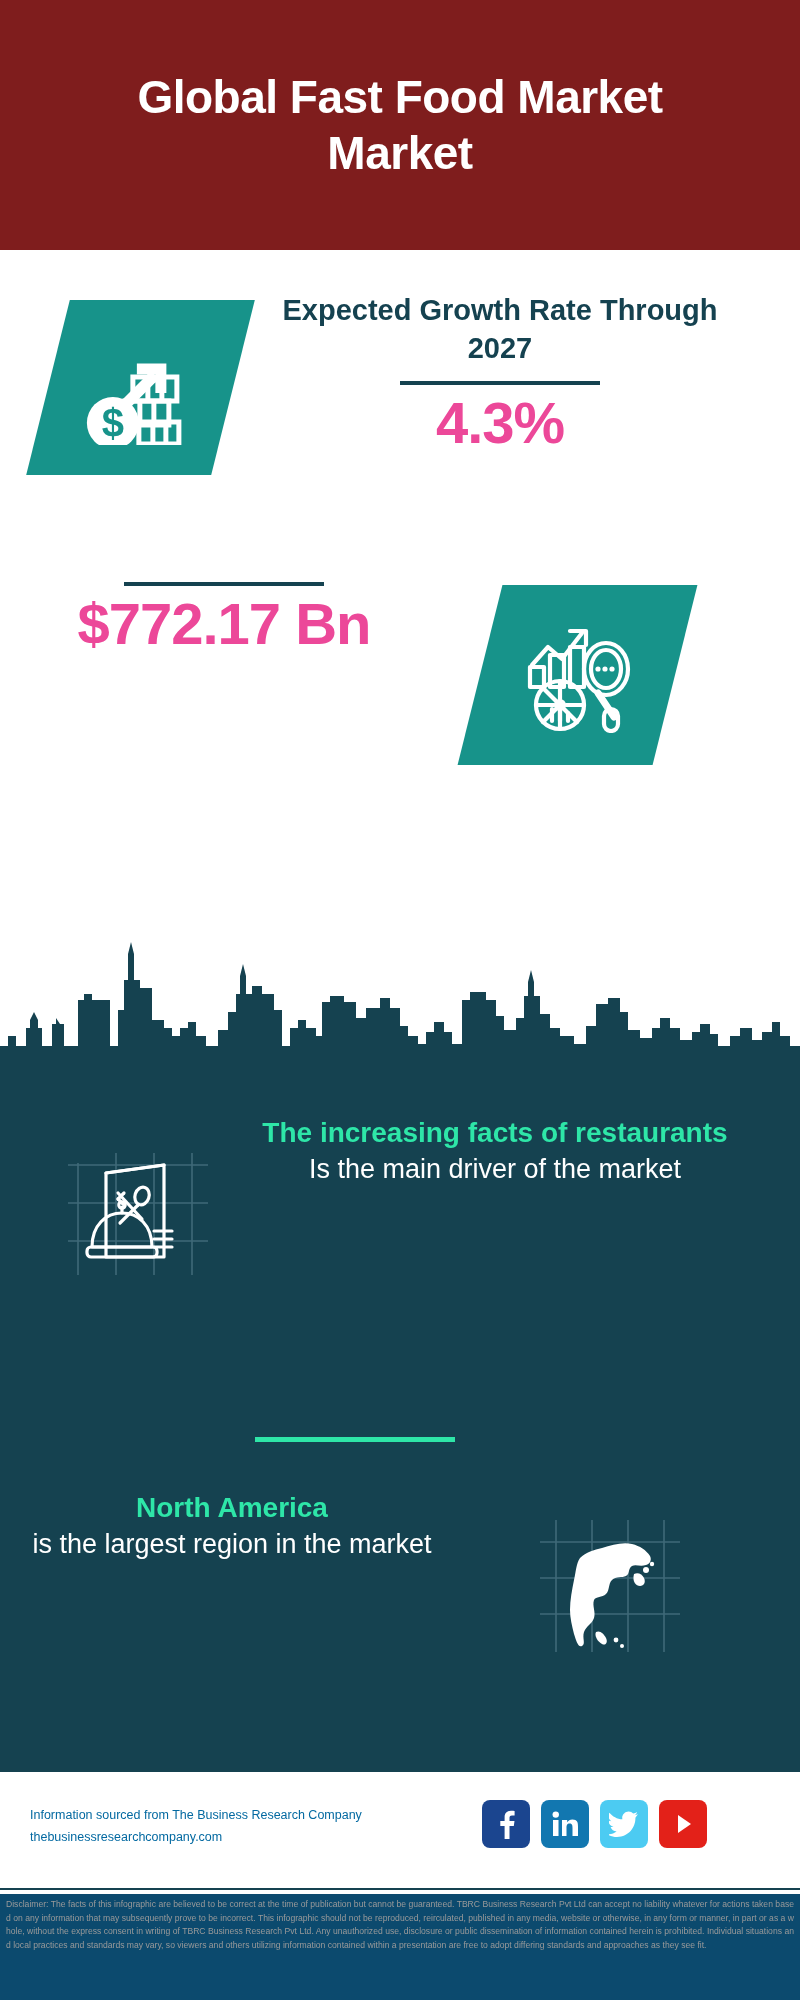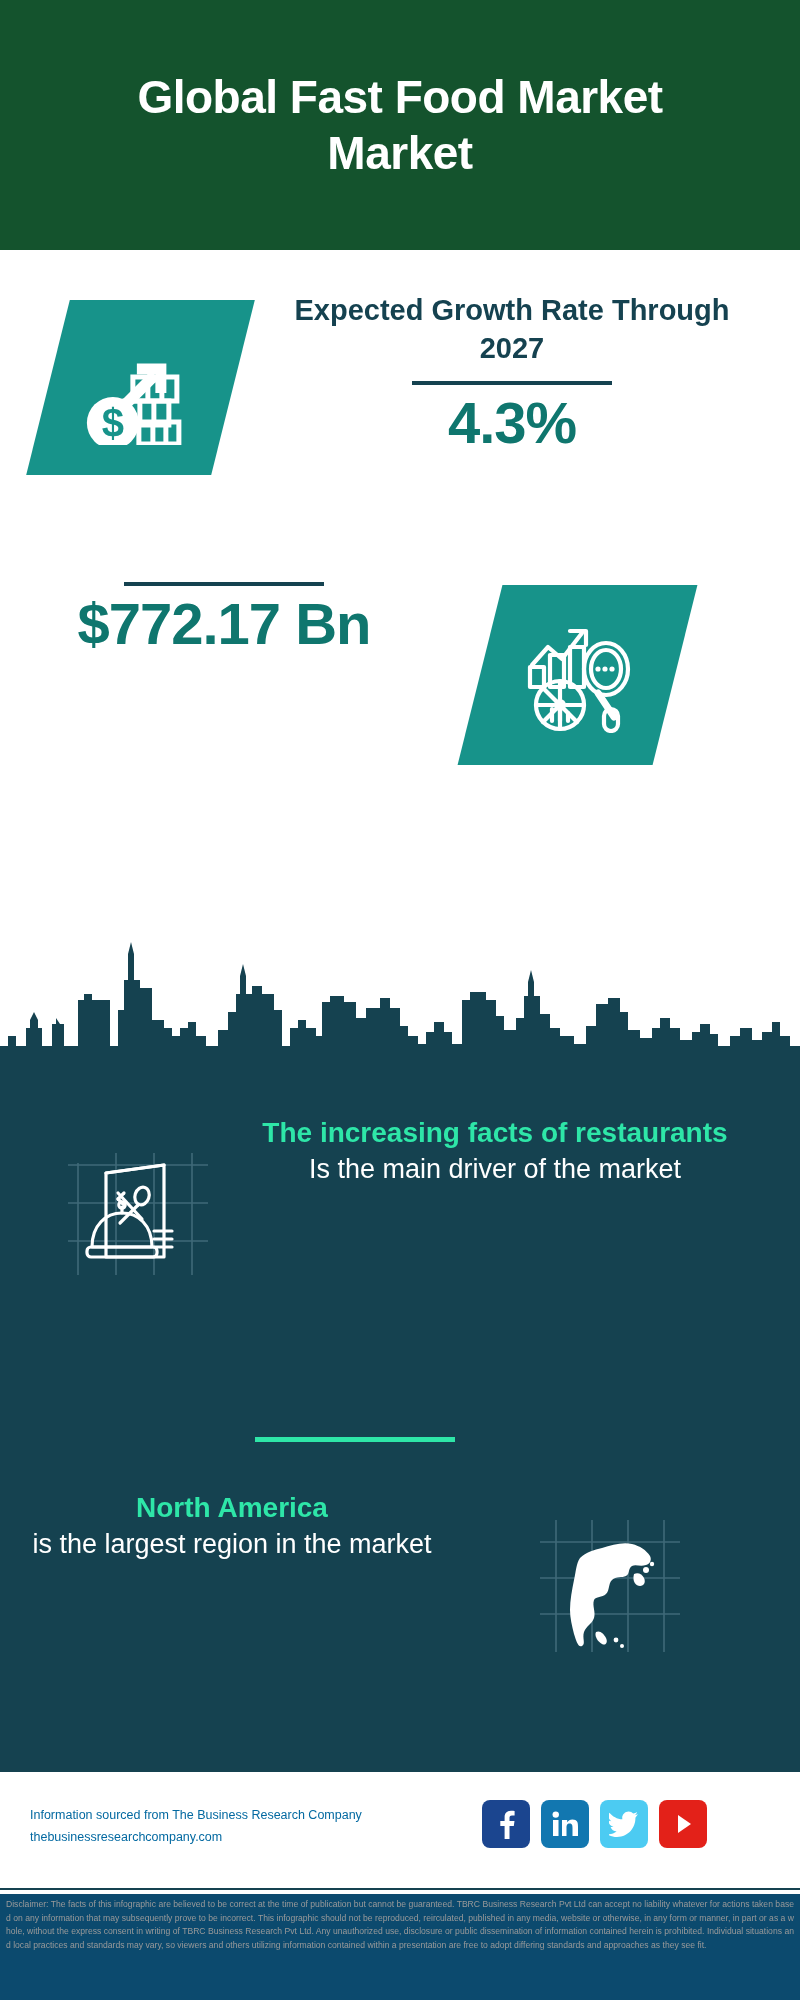--- a/index.html
+++ b/index.html
@@ -6,21 +6,21 @@
   html,body { background:#fff; }
   body {
     width:800px; height:2000px; position:relative;
     font-family:"Liberation Sans", sans-serif;
     overflow:hidden;
   }
 
   
   .header {
     position:absolute; left:0; top:0; width:800px; height:250px;
-    background:#14532d;
+    background:#7f1d1d;
     display:flex; align-items:center; justify-content:center;
   }
   .header-title {
     color:#ffffff; font-size:46px; font-weight:bold;
     line-height:1.22; text-align:center; letter-spacing:-0.5px;
     max-width:560px;
   }
 
   
   .white-body {
@@ -33,32 +33,32 @@
     position:absolute;
     background:#17938a;
     transform:skewX(-14deg);
     display:flex; align-items:center; justify-content:center;
   }
   .para > .glyph { transform:skewX(14deg); display:block; }
 
   
   .stat1-icon { left:48px; top:50px; width:185px; height:175px; }
   .stat1-text {
-    position:absolute; left:262px; top:42px; width:500px;
+    position:absolute; left:250px; top:42px; width:500px;
     text-align:center;
   }
   .stat-label {
     color:#154250; font-size:29px; font-weight:bold; line-height:1.3;
   }
   .stat-rule {
     width:200px; height:4px; background:#154250;
     margin:14px auto 6px auto;
   }
   .stat-value {
-    color:#0f766e; font-size:58px; font-weight:bold; line-height:1.1;
+    color:#ec4899; font-size:58px; font-weight:bold; line-height:1.1;
     letter-spacing:-1px;
   }
 
   
   .stat2-text {
     position:absolute; left:14px; top:318px; width:420px; text-align:center;
   }
   .stat2-icon { left:480px; top:335px; width:195px; height:180px; }
 
   

